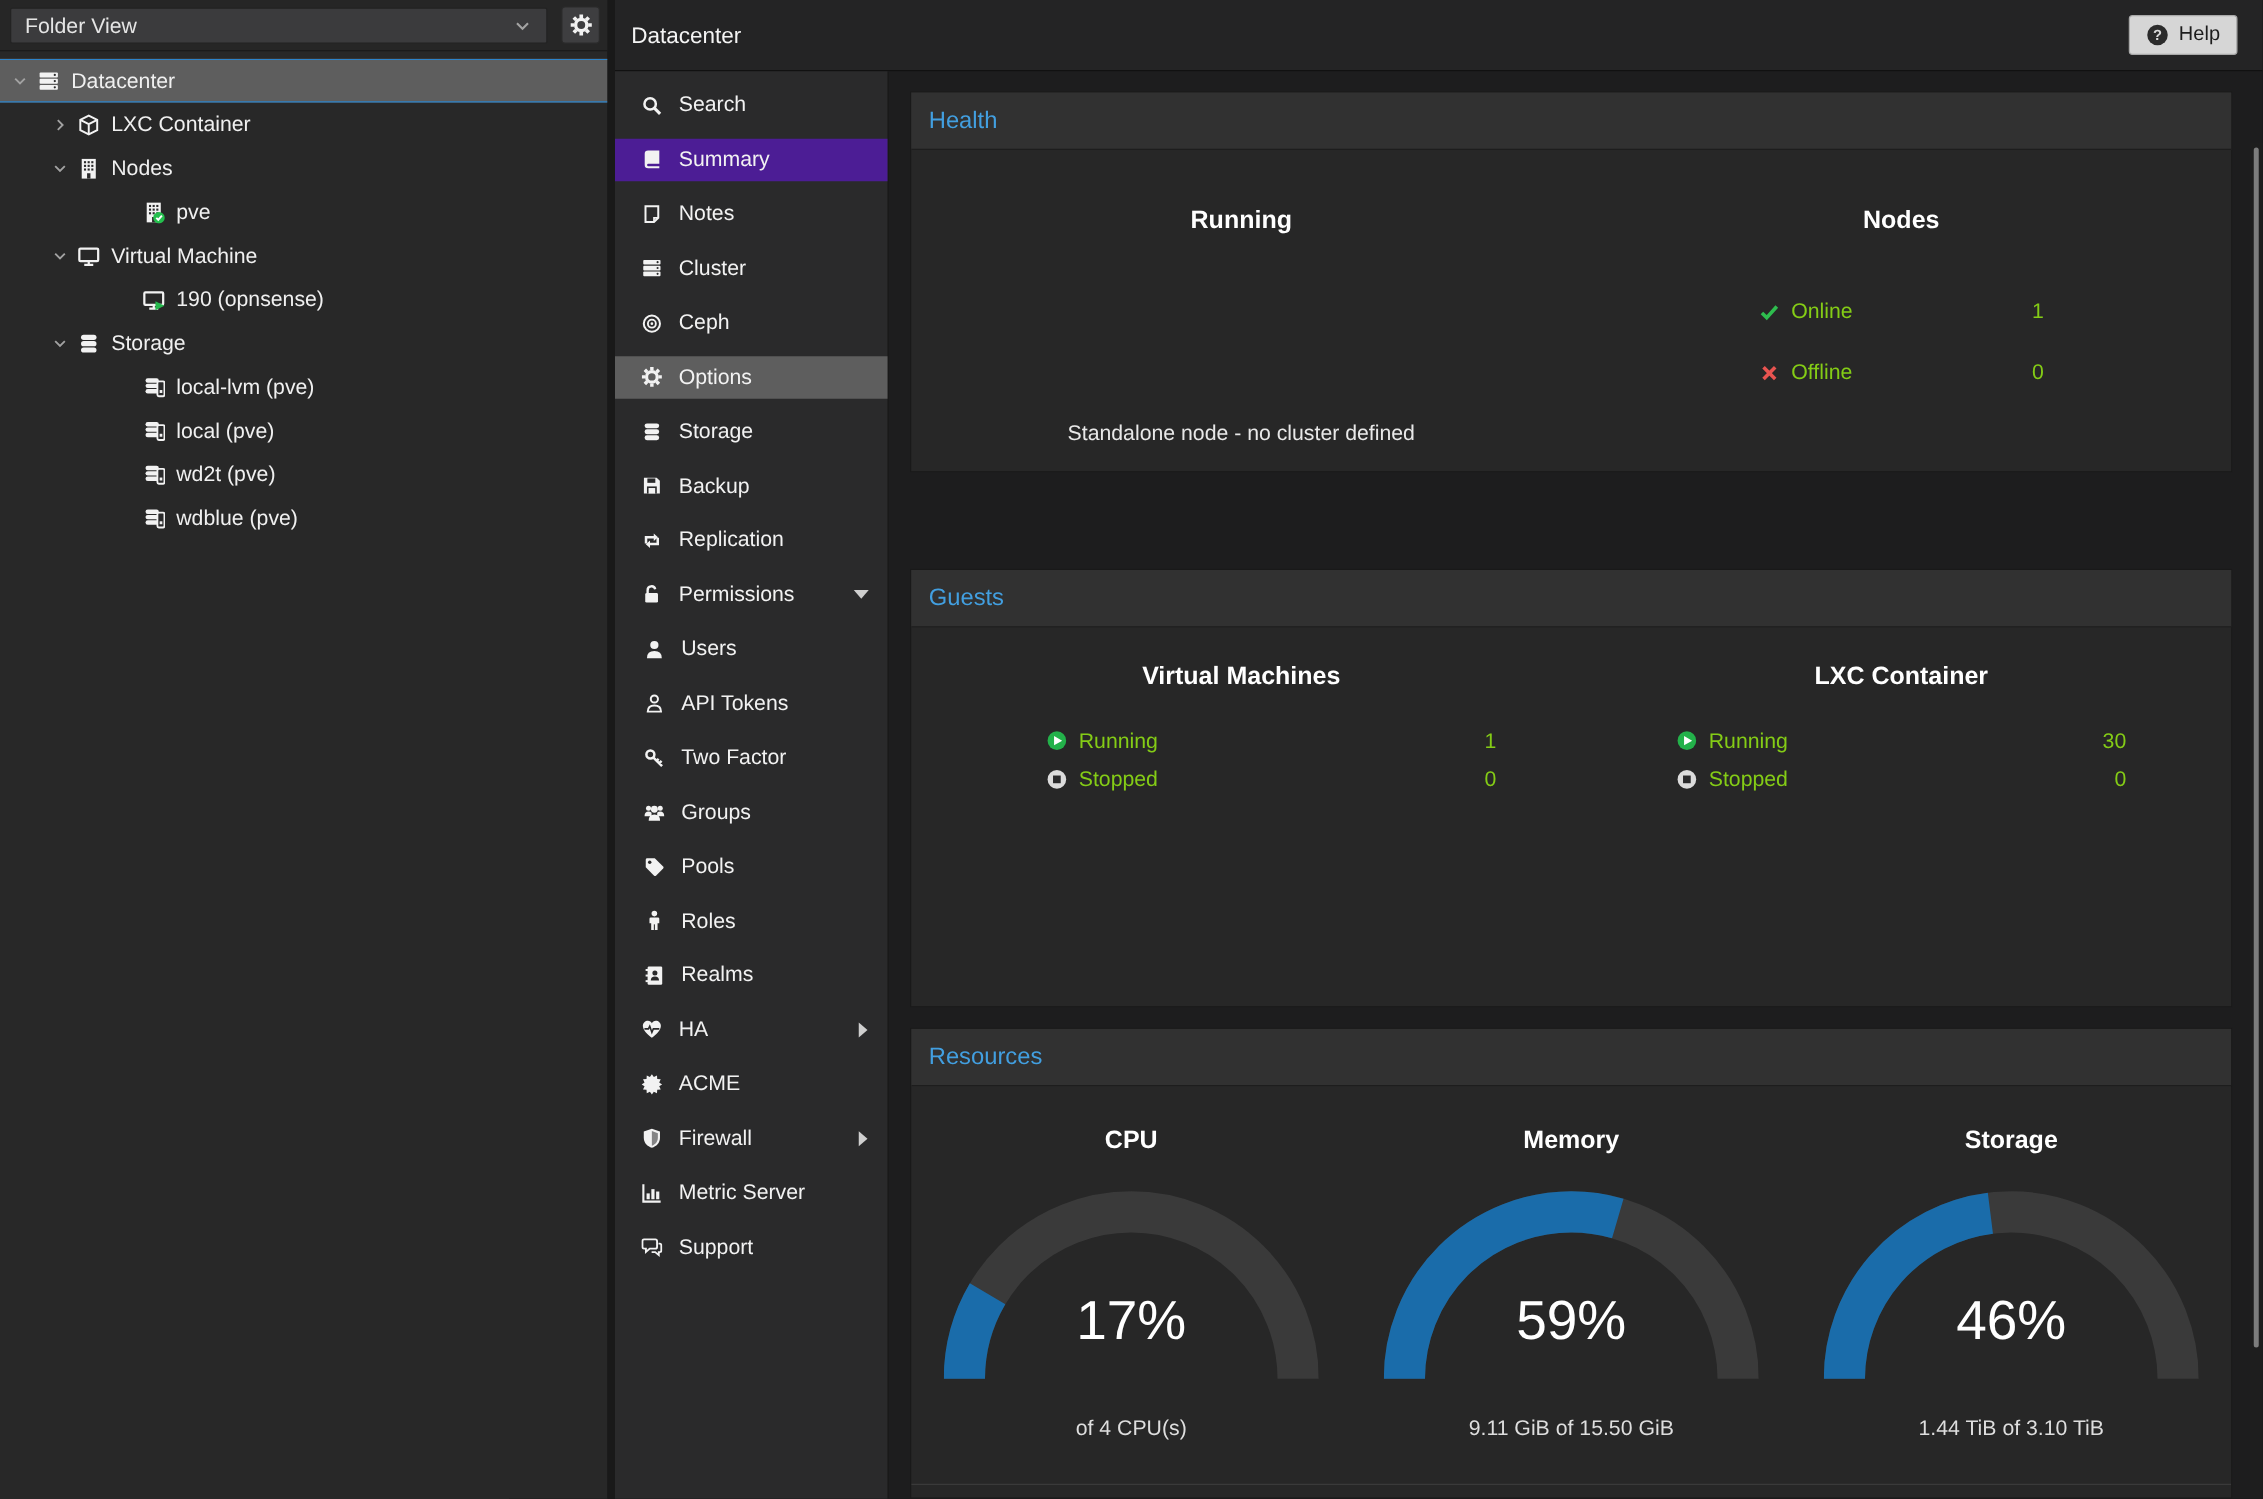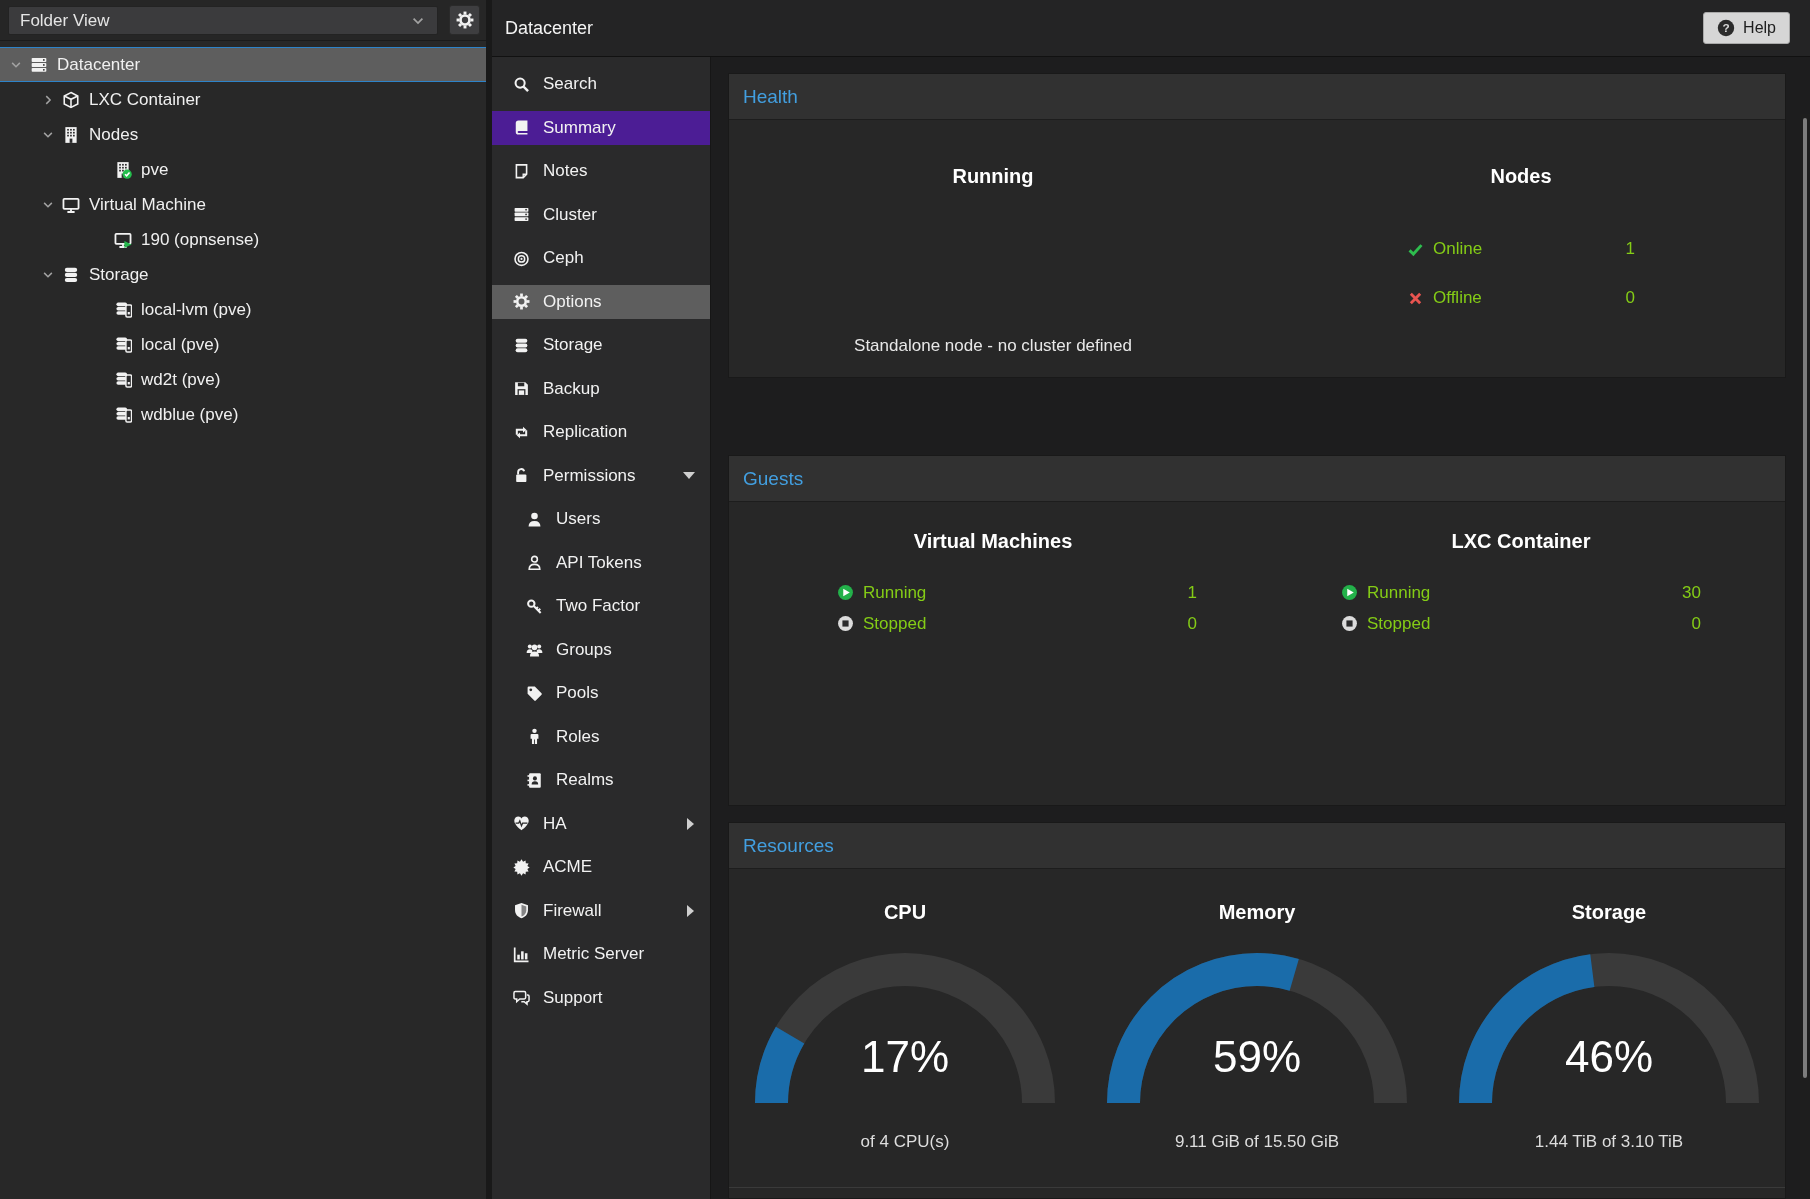--- a/index.html
+++ b/index.html
@@ -45,21 +45,21 @@
     position:absolute; right:20px; top:12px; height:32px; padding:0 13px;
     background:#d6d6d6; border:1px solid #a9a9a9; border-radius:3px;
     display:flex; align-items:center; gap:8px; color:#1d1d1d; font-size:16px; cursor:pointer;
   }
 
   
   #menu-panel { position:absolute; left:492px; top:57px; width:219px; bottom:0; background:#2a2a2b; border-right:1px solid #161616; }
   #menu { padding-top:10px; }
   .menu-item { height:34px; margin-bottom:9.5px; display:flex; align-items:center; padding-left:19px; font-size:17px; color:#f2f2f2; cursor:pointer; }
   .menu-item .icon { width:20px; margin-right:12px; justify-content:center; }
-  .menu-item.indent { padding-left:32px; }
+  .menu-item.indent { padding-left:21px; }
   .menu-item.selected { background:#4c1d95;text-align:center; }
   .menu-item.hover { background:#5e5e5e; }
   .caret-down-solid { margin-left:auto; margin-right:15px; width:0; height:0; border-left:6px solid transparent; border-right:6px solid transparent; border-top:7px solid #cfcfcf; }
   .caret-right-solid { margin-left:auto; margin-right:16px; width:0; height:0; border-top:6px solid transparent; border-bottom:6px solid transparent; border-left:7px solid #cfcfcf; }
 
   
   #content { position:absolute; left:711px; top:57px; right:0; bottom:0; background:#1d1d1e; }
   .panel { position:absolute; left:17px; width:1058px; background:#272727; border:1px solid #191919; }
   .panel-header { height:46px; background:#313131; border-bottom:1px solid #1d1d1d; display:flex; align-items:center; padding-left:14px; font-size:19px; color:#429fe0; }
   #panel-health { top:16px; height:305px; }

